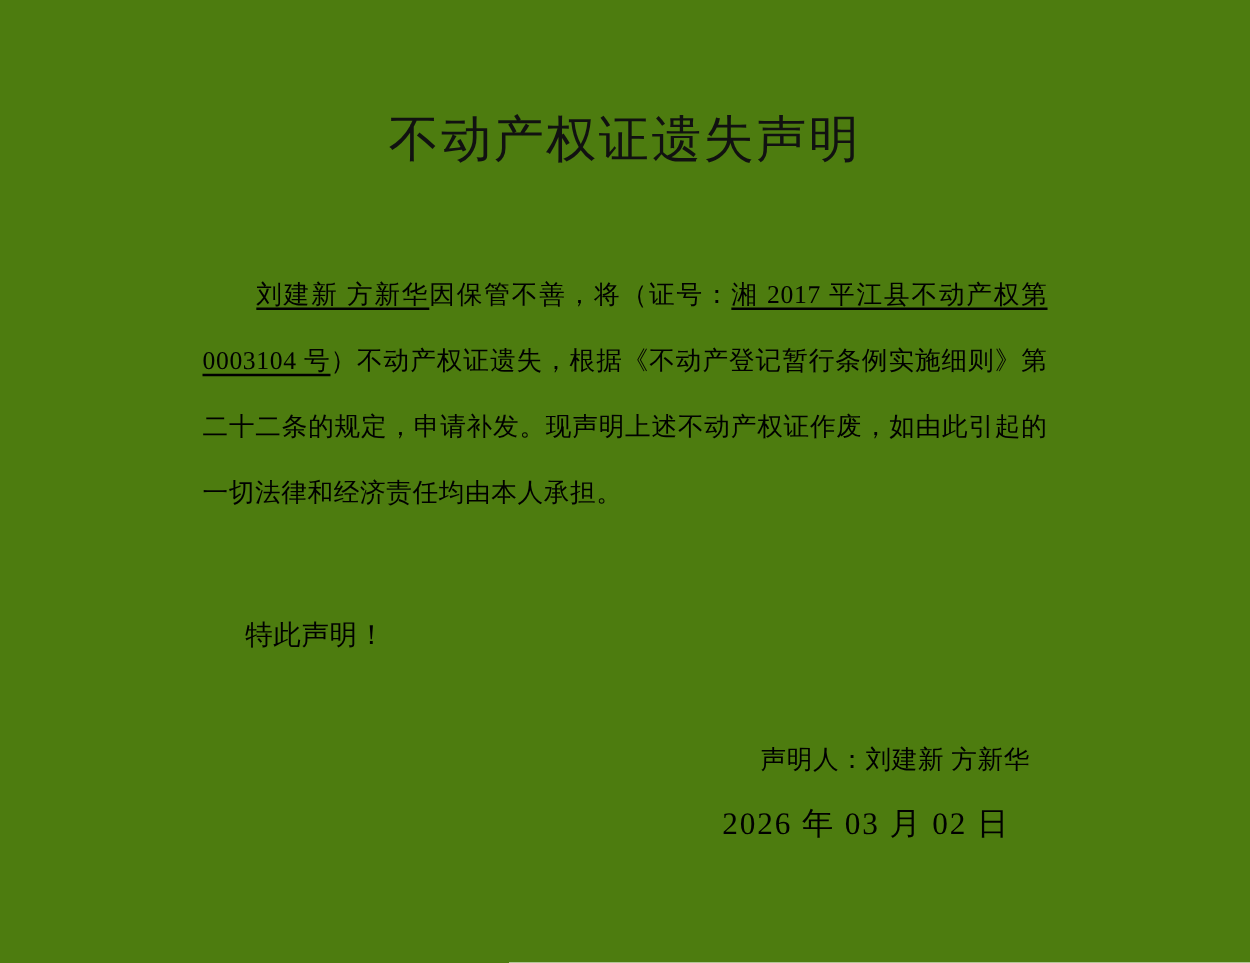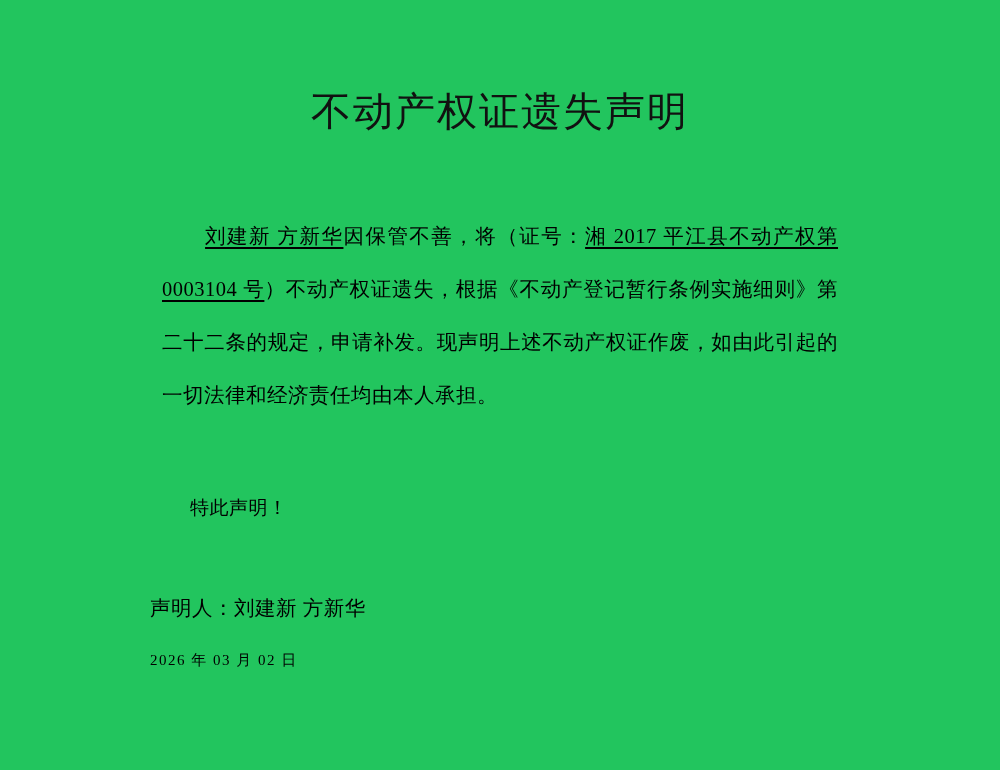--- a/index.html
+++ b/index.html
@@ -12,21 +12,21 @@
     width: 1000px;
     height: 770px;
     font-family: "Liberation Serif", "DejaVu Serif", serif;
     color: #000000;
     overflow: hidden;
   }
   .page {
     position: relative;
     width: 1000px;
     height: 770px;
-    background: #22c55e;
+    background: #4d7c0f;
     box-sizing: border-box;
   }
   .doc-title {
     text-align: center;
     font-size: 40px;
     letter-spacing: 2px;
     font-weight: 400;
     margin: 0;
     padding-top: 88px;
     line-height: 1.2;
@@ -44,40 +44,41 @@
     text-justify: inter-ideograph;
     letter-spacing: 0.5px;
     margin: 12px;
     text-indent: 2.1em;
   }
   .para .u {
     text-decoration: underline;
     text-underline-offset: 4px;
   }
   .closing {
-    font-size: 19px;
+    font-size: 22px;
     line-height: 53px;
     margin: 0;
     padding-top: 47px;
     text-indent: 2.1em;
     letter-spacing: 0.5px;
   }
   .sign-block {
     margin: 0 auto;
     width: 700px;
     padding-top: 48px;
+    text-align: right;
   }
   .sign-line {
     font-size: 20.5px;
     line-height: 52px;
     letter-spacing: 0.5px;
     padding-right: 26px;
   }
   .sign-date {
-    font-size: 15px;
+    font-size: 25px;
     line-height: 52px;
     letter-spacing: 1.5px;
     padding-right: 42px;
   }
   .nowrap { white-space: nowrap; }
 </style>
 </head>
 <body>
 
 <div class="page">

